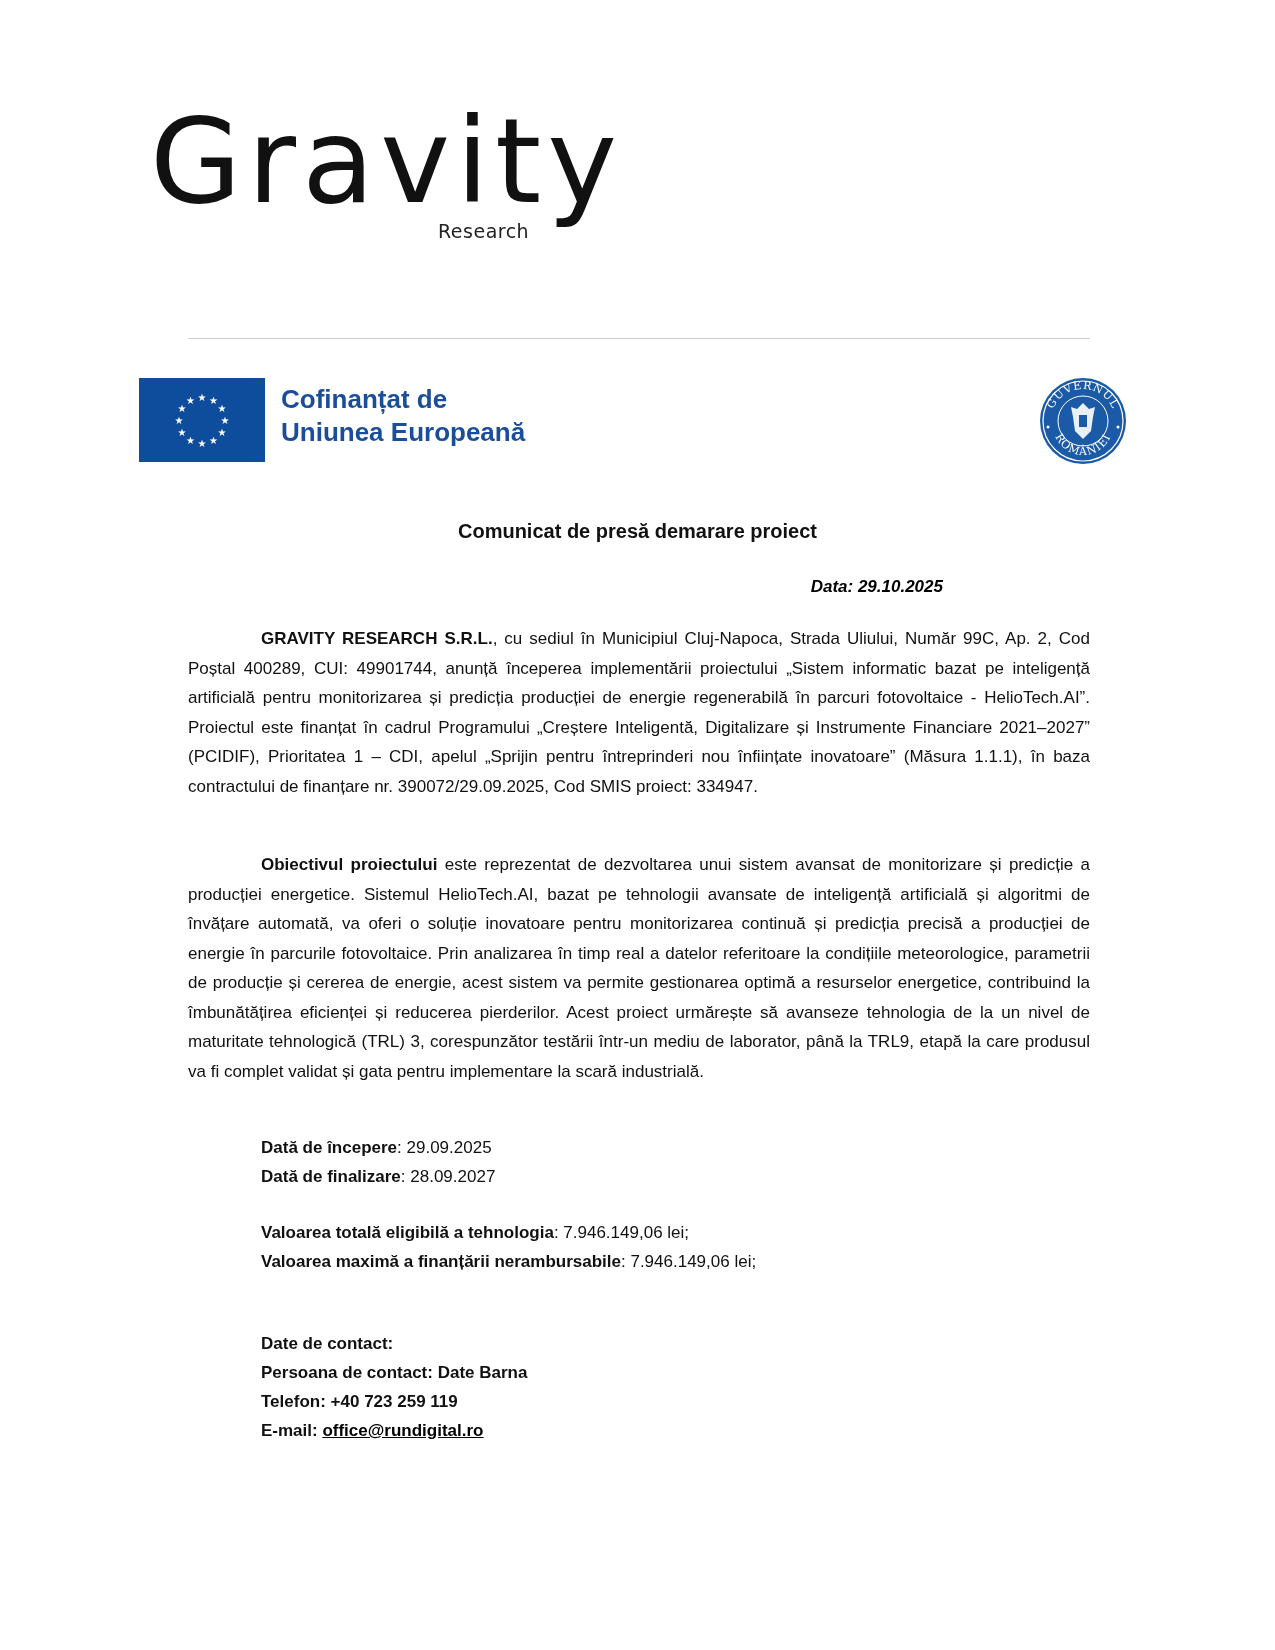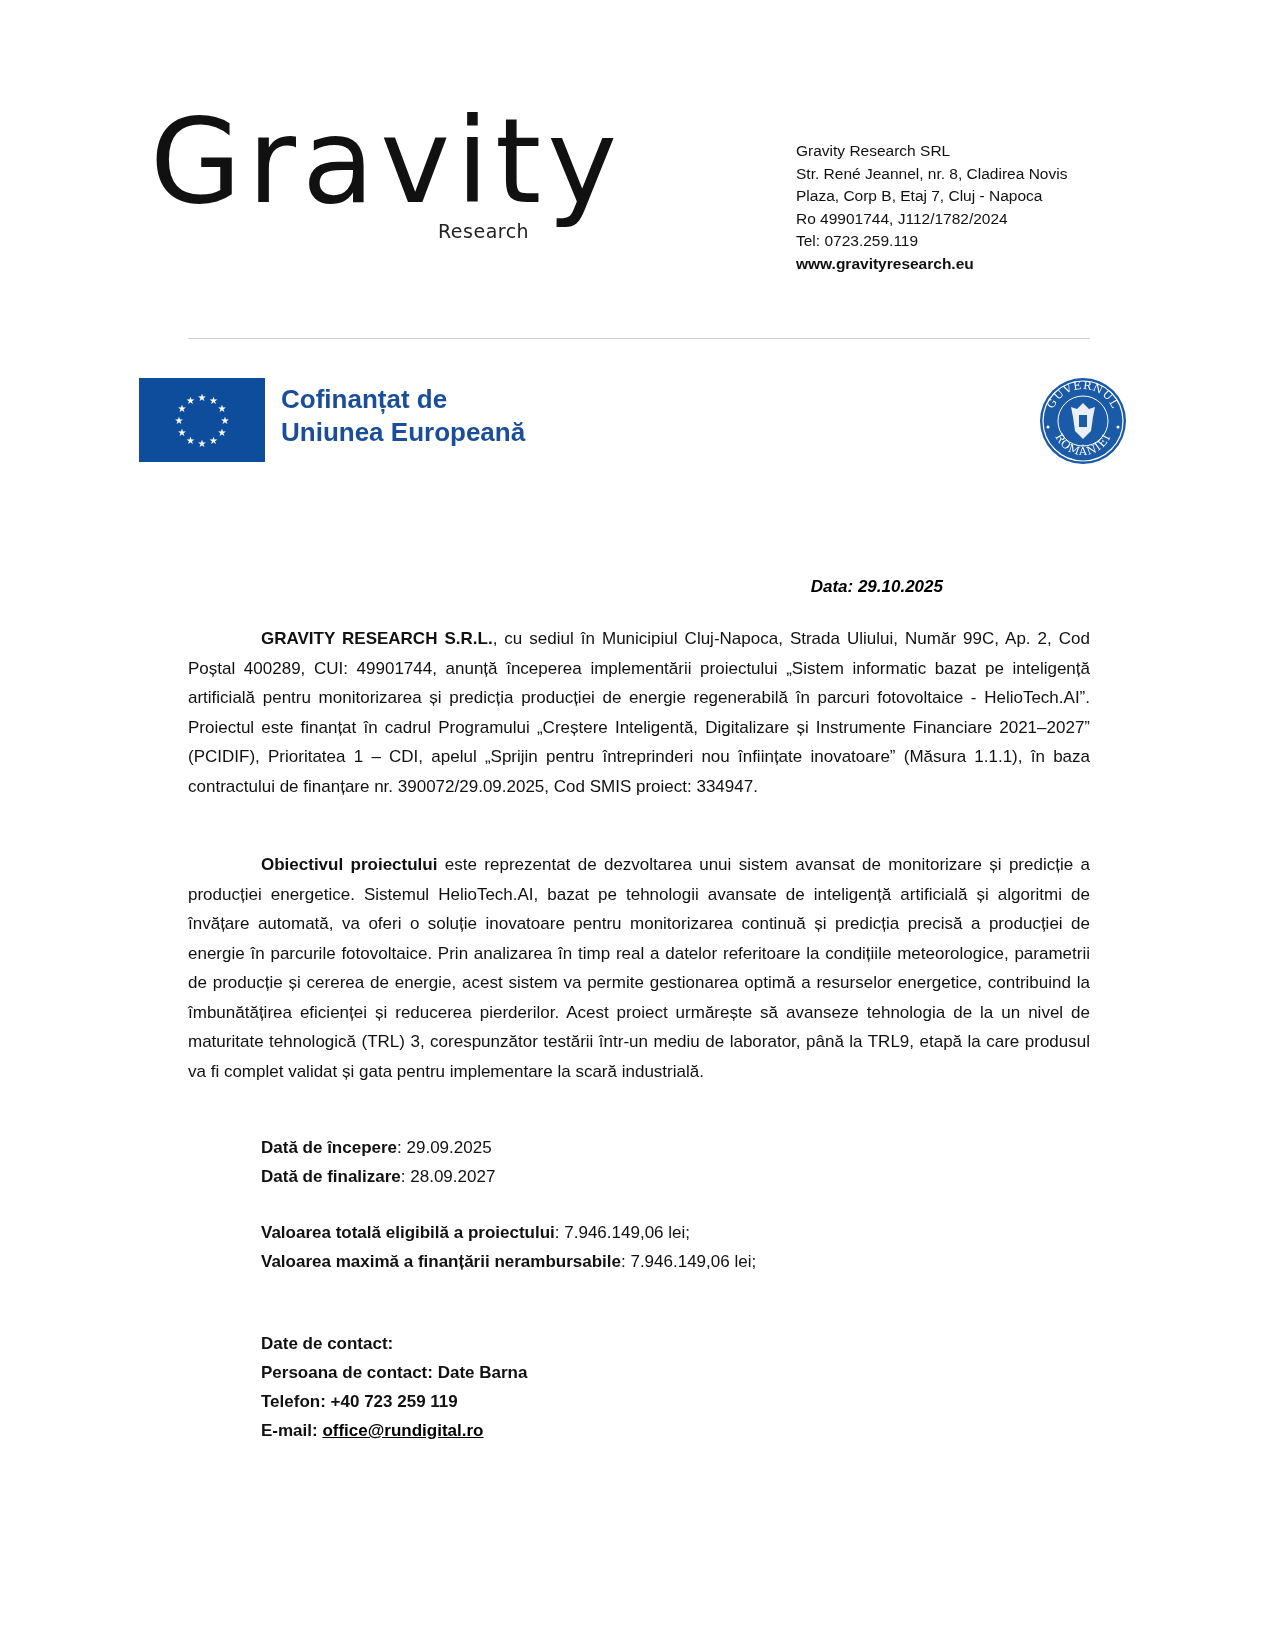--- a/index.html
+++ b/index.html
@@ -51,28 +51,20 @@
 </head>
 <body>
 
 <div class="page">
 
   <div class="logo">
     <div class="logo-word">Gravity</div>
     <div class="logo-sub">Research</div>
   </div>
 
-  <div class="company">
-    <div>Gravity Research SRL</div>
-    <div>Str. René Jeannel, nr. 8, Cladirea Novis</div>
-    <div>Plaza, Corp B, Etaj 7, Cluj - Napoca</div>
-    <div>Ro 49901744, J112/1782/2024</div>
-    <div>Tel: 0723.259.119</div>
-    <div class="web">www.gravityresearch.eu</div>
-  </div>
 
   <div class="rule"></div>
 
   <div class="eu-flag">
     <svg width="126" height="84" viewBox="0 0 126 84">
       <rect width="126" height="84" fill="#0e4c9c"></rect>
       <g fill="#ffffff" font-family="DejaVu Sans, sans-serif" font-size="10" text-anchor="middle">
         <text x="63" y="23">★</text>
         <text x="74.5" y="26">★</text>
         <text x="83" y="34">★</text>
@@ -108,37 +100,38 @@
       <text fill="#ffffff" font-family="DejaVu Serif, serif" font-size="11" letter-spacing="1">
         <textPath href="#arcBot" startOffset="50%" text-anchor="middle">ROMÂNIEI</textPath>
       </text>
       <circle cx="9" cy="50" r="1.5" fill="#fff"></circle>
       <circle cx="79" cy="50" r="1.5" fill="#fff"></circle>
       <path d="M44 26 L50 32 L56 30 L54 40 L52 54 L44 62 L36 54 L34 40 L32 30 L38 32 Z" fill="#ffffff" opacity="0.9"></path>
       <rect x="40" y="38" width="8" height="12" fill="#1a5aa6"></rect>
     </svg>
   </div>
 
+  <div class="title">Comunicat de presă demarare proiect</div>
   <div class="date">Data: 29.10.2025</div>
 
   <div class="body p1">
     <p><span class="bold">GRAVITY RESEARCH S.R.L.</span><span>, cu sediul în Municipiul Cluj-Napoca, Strada Uliului, Număr 99C, Ap. 2, Cod Poștal 400289, CUI: 49901744, anunță începerea implementării proiectului „Sistem informatic bazat pe inteligență artificială pentru monitorizarea și predicția producției de energie regenerabilă în parcuri fotovoltaice - HelioTech.AI”. Proiectul este finanțat în cadrul Programului „Creștere Inteligentă, Digitalizare și Instrumente Financiare 2021–2027” (PCIDIF), Prioritatea 1 – CDI, apelul „Sprijin pentru întreprinderi nou înființate inovatoare” (Măsura 1.1.1), în baza contractului de finanțare nr. 390072/29.09.2025, Cod SMIS proiect: 334947.</span></p>
   </div>
 
   <div class="body p2">
     <p><span class="bold">Obiectivul proiectului</span><span> este reprezentat de dezvoltarea unui sistem avansat de monitorizare și predicție a producției energetice. Sistemul HelioTech.AI, bazat pe tehnologii avansate de inteligență artificială și algoritmi de învățare automată, va oferi o soluție inovatoare pentru monitorizarea continuă și predicția precisă a producției de energie în parcurile fotovoltaice. Prin analizarea în timp real a datelor referitoare la condițiile meteorologice, parametrii de producție și cererea de energie, acest sistem va permite gestionarea optimă a resurselor energetice, contribuind la îmbunătățirea eficienței și reducerea pierderilor.  Acest proiect urmărește să avanseze tehnologia de la un nivel de maturitate tehnologică (TRL) 3, corespunzător testării într-un mediu de laborator, până la TRL9, etapă la care produsul va fi complet validat și gata pentru implementare la scară industrială.</span></p>
   </div>
 
   <div class="facts f1">
     <div><span class="bold">Dată de începere</span><span>: 29.09.2025</span></div>
     <div><span class="bold">Dată de finalizare</span><span>: 28.09.2027</span></div>
   </div>
 
   <div class="facts f2">
-    <div><span class="bold">Valoarea totală eligibilă a proiectului</span><span>: 7.946.149,06 lei;</span></div>
+    <div><span class="bold">Valoarea totală eligibilă a tehnologia</span><span>: 7.946.149,06 lei;</span></div>
     <div><span class="bold">Valoarea maximă a finanțării nerambursabile</span><span>: 7.946.149,06 lei;</span></div>
   </div>
 
   <div class="facts f3 bold">
     <div>Date de contact:</div>
     <div>Persoana de contact: Date Barna</div>
     <div>Telefon: +40 723 259 119</div>
     <div><span>E-mail: </span><a class="link" title="office@rundigital.ro">office@rundigital.ro</a></div>
   </div>
 

